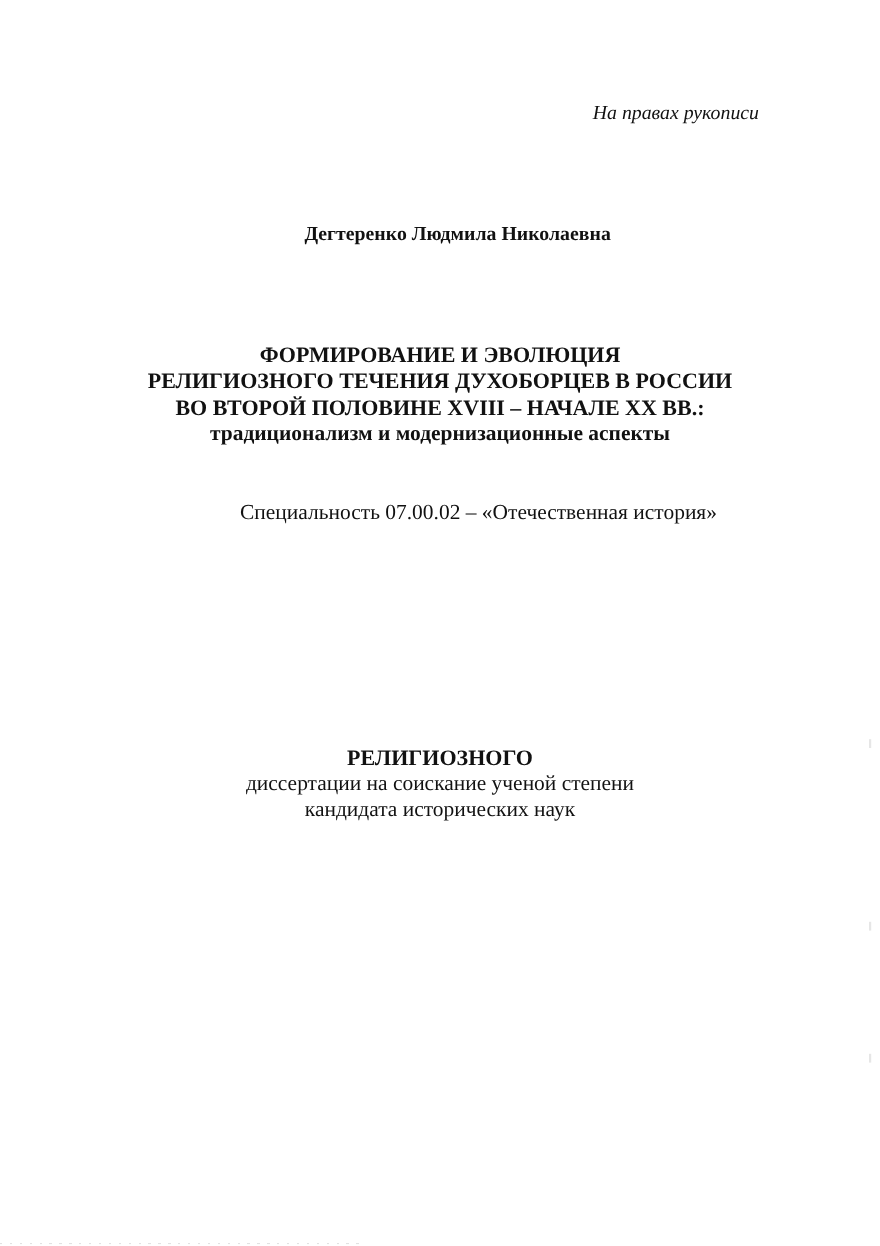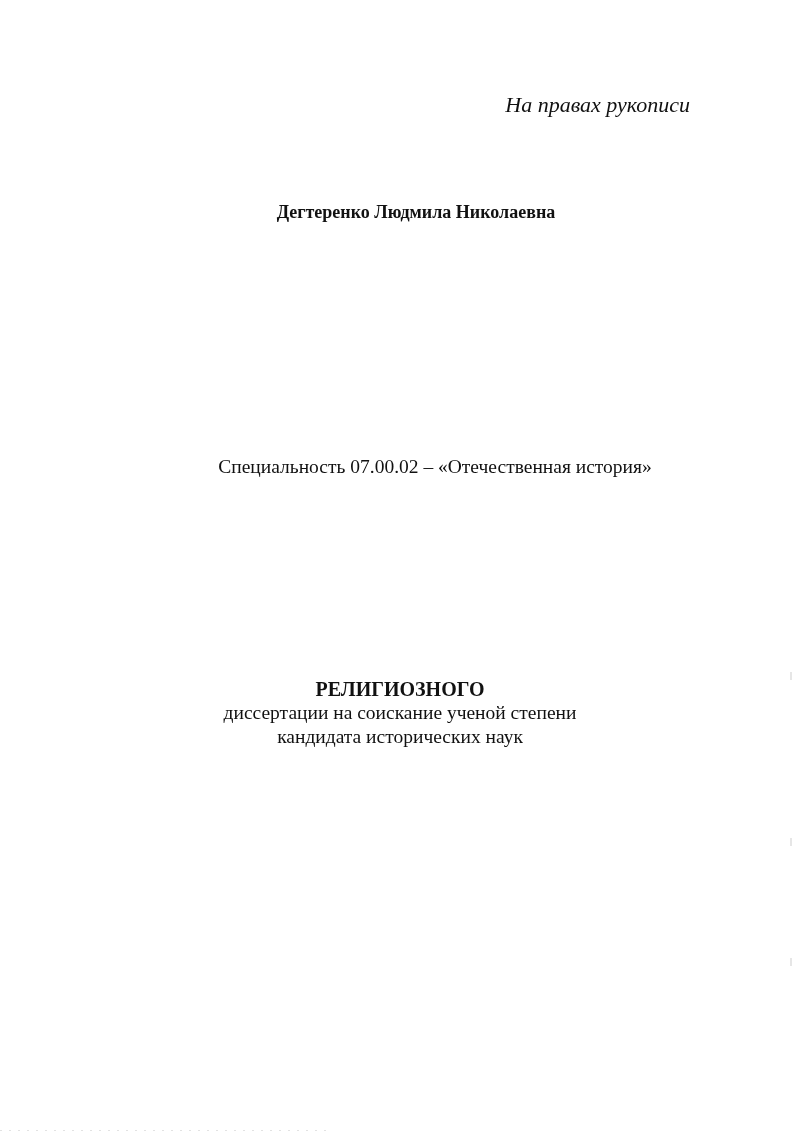--- a/index.html
+++ b/index.html
@@ -28,21 +28,21 @@
     }
     .center {
       left: 0;
       width: 800px;
       text-align: center;
     }
     .note {
       right: 110px;
       top: 92px;
       font-style: italic;
-      font-size: 22px;
+      font-size: 18px;
       text-align: right;
     }
     .author {
       top: 202px;
       font-weight: bold;
       font-size: 18px;
       margin-left: 16px;
     }
     .title-block {
       top: 311px;
@@ -91,20 +91,26 @@
   </style>
 </head>
 <body>
 
 <div class="page">
 
   <div class="abs note">На правах рукописи</div>
 
   <div class="abs center author">Дегтеренко Людмила Николаевна</div>
 
+  <div class="abs center title-block">
+    <span class="line">ФОРМИРОВАНИЕ И ЭВОЛЮЦИЯ</span>
+    <span class="line">РЕЛИГИОЗНОГО ТЕЧЕНИЯ ДУХОБОРЦЕВ В РОССИИ</span>
+    <span class="line">ВО ВТОРОЙ ПОЛОВИНЕ XVIII – НАЧАЛЕ XX ВВ.:</span>
+    <span class="line subtitle">традиционализм и модернизационные аспекты</span>
+  </div>
 
   <div class="abs center specialty">Специальность 07.00.02 – «Отечественная история»</div>
 
   <div class="abs center abstract-block">
     <span class="heading">РЕЛИГИОЗНОГО</span>
     <span class="line">диссертации на соискание ученой степени</span>
     <span class="line">кандидата исторических наук</span>
   </div>
 
 

